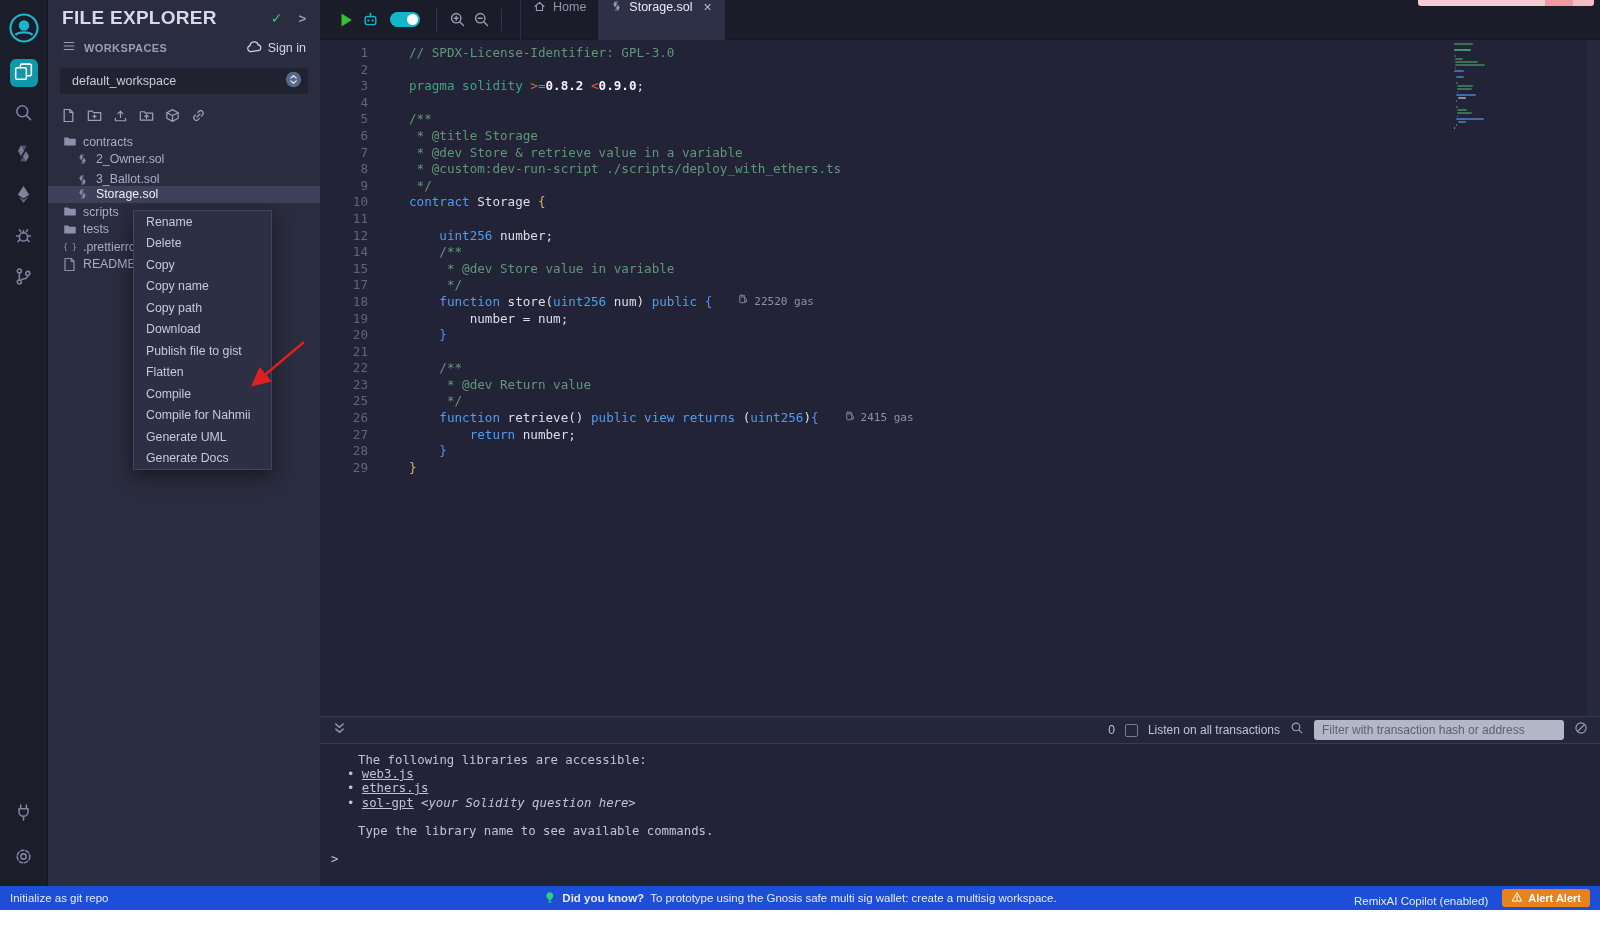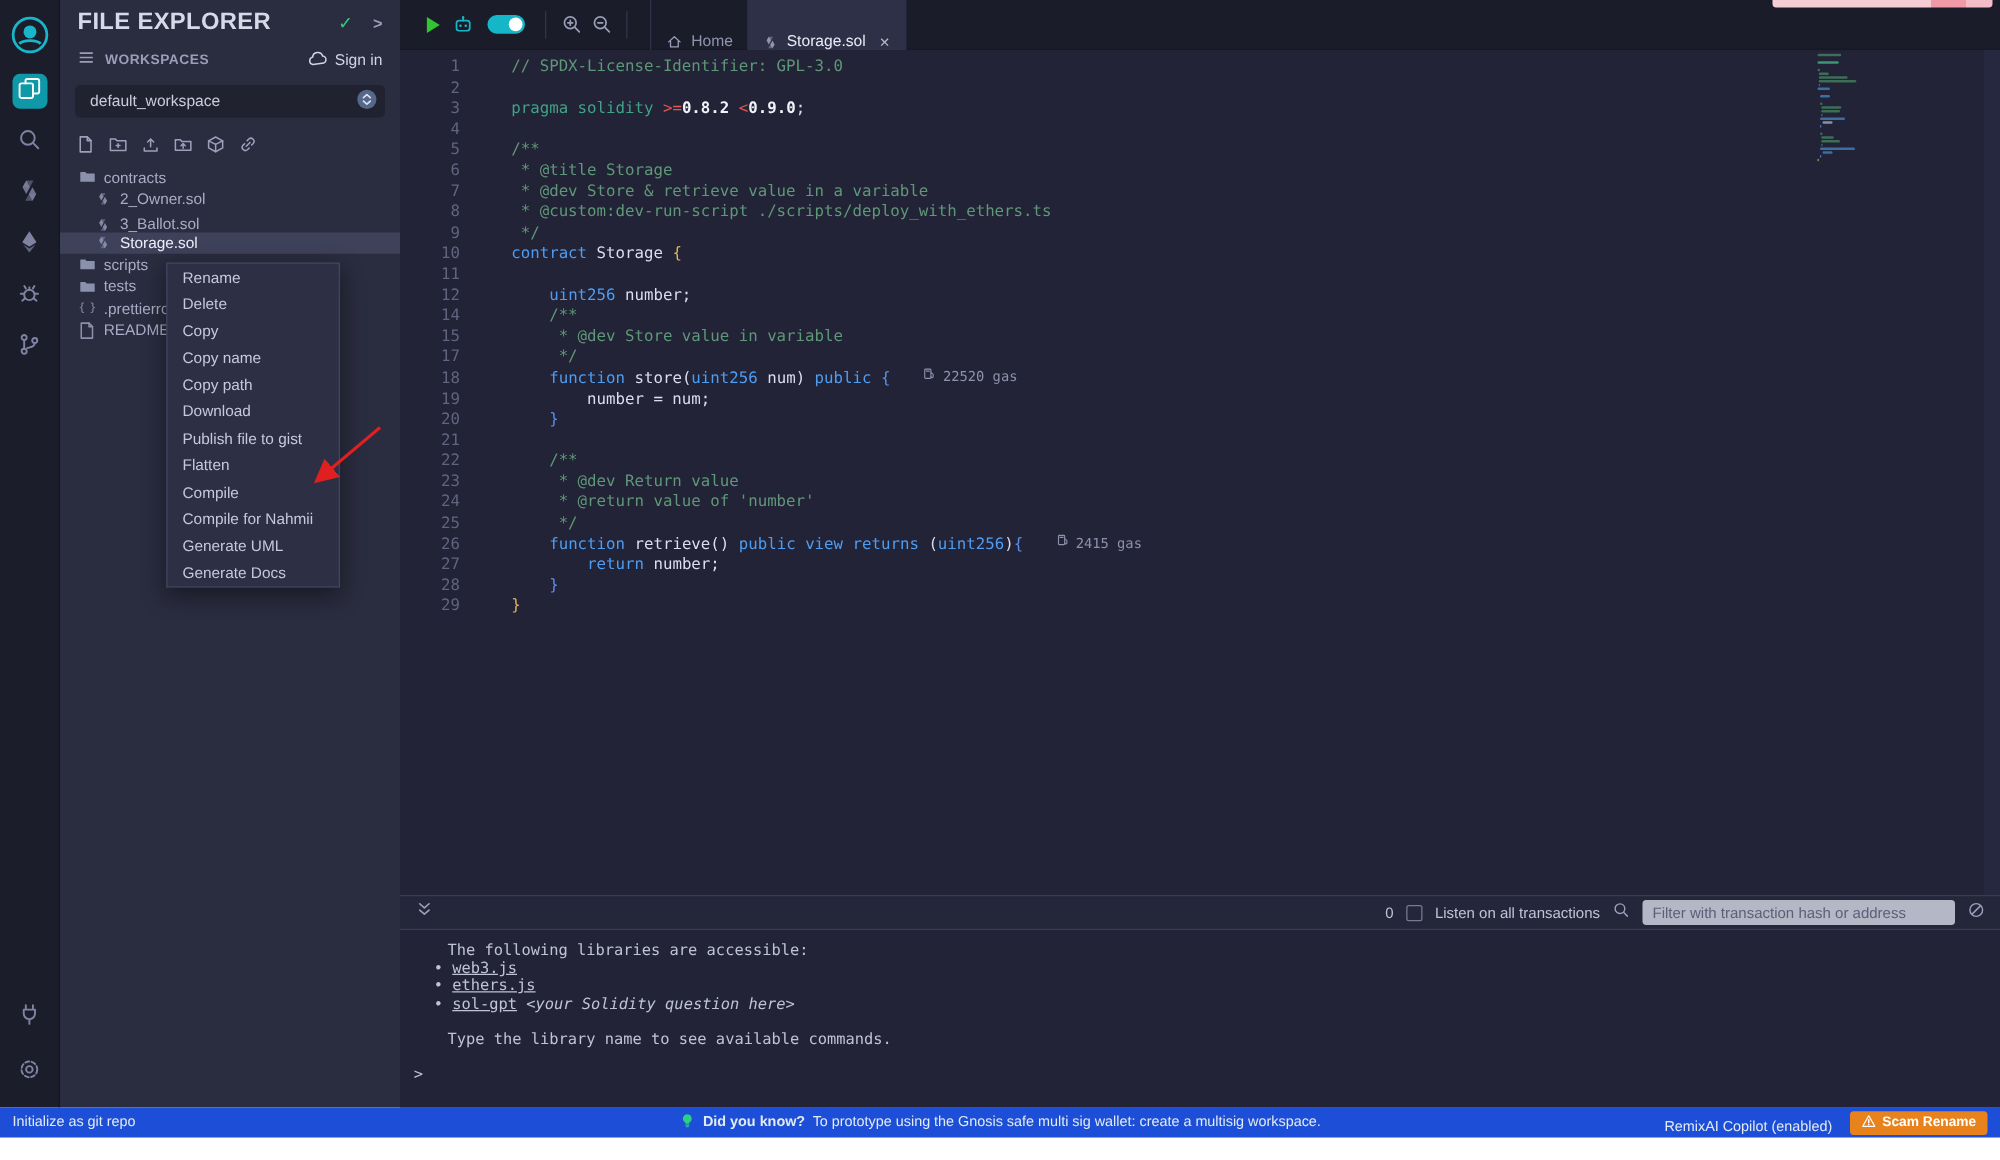--- a/index.html
+++ b/index.html
@@ -54,21 +54,21 @@
   .main{position:absolute;left:320px;top:0;right:0;height:886px;background:#222336}
   .toolbar{height:40px;background:#1b1c29;display:flex;align-items:center;padding-left:14px;border-bottom:1px solid #161724}
   .tb-ic{display:grid;place-items:center;width:24px;height:24px;color:#9a9db8;cursor:pointer}
   .tb-ic svg{width:17px;height:17px}
   .tb-play svg{width:18px;height:18px}
   .tb-robot{color:#14b6c8}
   .toggle{width:30px;height:15px;border-radius:8px;background:#14b6c8;position:relative;margin:0 8px;cursor:pointer}
   .toggle .knob{position:absolute;right:2px;top:2px;width:11px;height:11px;border-radius:50%;background:#ffffff}
   .tb-sep{width:1px;height:22px;background:#33354a;margin:0 8px}
   .tabs{display:flex;height:40px;margin-left:10px}
-  .tab{display:flex;align-items:flex-end;gap:7px;padding:0 12px;height:40px;border-left:1px solid #2e3048;
+  .tab{display:flex;align-items:flex-start;gap:7px;padding:0 12px;height:40px;border-left:1px solid #2e3048;
     font-size:12.5px;color:#9093ae;cursor:pointer;white-space:nowrap}
   .tab.active{background:#2e3047;color:#e9eaf5;border-right:1px solid #2e3048}
   .tab .tab-ic{display:grid;place-items:center;color:#9a9db8}
   .tab .tab-ic svg{width:13px;height:13px}
   .tab-x{margin-left:4px;font-size:14px;color:#b8bacc;cursor:pointer;line-height:1}
 
   .editor{position:absolute;left:0;right:0;top:40px;height:676px;background:#222336;overflow:hidden}
   .code-area{padding-top:5px;font-family:"DejaVu Sans Mono",monospace;font-size:12.6px}
   .code-line{display:flex;height:16.6px;line-height:16.6px;white-space:pre}
   .ln{flex:none;width:48px;text-align:right;color:#61647f;user-select:none}
@@ -409,21 +409,20 @@
           <div class="code-line"><span class="ln">17</span><span class="lc"><span class="tk-c">     */</span></span></div>
           <div class="code-line"><span class="ln">18</span><span class="lc"><span class="tk-d">    </span><span class="tk-k">function</span><span class="tk-d"> store(</span><span class="tk-k">uint256</span><span class="tk-d"> num) </span><span class="tk-k">public</span><span class="tk-d"> </span><span class="tk-b2">{</span></span><span class="gas"><span><svg viewBox="0 0 16 16" fill="none" stroke="currentColor" stroke-width="1.3" stroke-linecap="round" stroke-linejoin="round">
                   <rect x="2.6" y="2.6" width="7.2" height="10.8" rx="1"></rect>
                   <path d="M4.4 5h3.6M9.8 6.4l2.6 2.4v2.6a1.2 1.2 0 0 1-2.4 0"></path>
                 </svg></span><span>22520 gas</span></span></div>
           <div class="code-line"><span class="ln">19</span><span class="lc"><span class="tk-d">        number = num;</span></span></div>
           <div class="code-line"><span class="ln">20</span><span class="lc"><span class="tk-d">    </span><span class="tk-b2">}</span></span></div>
           <div class="code-line"><span class="ln">21</span><span class="lc"></span></div>
           <div class="code-line"><span class="ln">22</span><span class="lc"><span class="tk-c">    /**</span></span></div>
           <div class="code-line"><span class="ln">23</span><span class="lc"><span class="tk-c">     * @dev Return value</span></span></div>
-          <div class="code-line"><span class="ln">24</span><span class="lc"><span class="tk-c">     * @return value of 'number'</span></span></div>
           <div class="code-line"><span class="ln">25</span><span class="lc"><span class="tk-c">     */</span></span></div>
           <div class="code-line"><span class="ln">26</span><span class="lc"><span class="tk-d">    </span><span class="tk-k">function</span><span class="tk-d"> retrieve() </span><span class="tk-k">public</span><span class="tk-d"> </span><span class="tk-k">view</span><span class="tk-d"> </span><span class="tk-k">returns</span><span class="tk-d"> (</span><span class="tk-k">uint256</span><span class="tk-d">)</span><span class="tk-b2">{</span></span><span class="gas"><span><svg viewBox="0 0 16 16" fill="none" stroke="currentColor" stroke-width="1.3" stroke-linecap="round" stroke-linejoin="round">
                   <rect x="2.6" y="2.6" width="7.2" height="10.8" rx="1"></rect>
                   <path d="M4.4 5h3.6M9.8 6.4l2.6 2.4v2.6a1.2 1.2 0 0 1-2.4 0"></path>
                 </svg></span><span>2415 gas</span></span></div>
           <div class="code-line"><span class="ln">27</span><span class="lc"><span class="tk-d">        </span><span class="tk-k">return</span><span class="tk-d"> number;</span></span></div>
           <div class="code-line"><span class="ln">28</span><span class="lc"><span class="tk-d">    </span><span class="tk-b2">}</span></span></div>
           <div class="code-line"><span class="ln">29</span><span class="lc"><span class="tk-b1">}</span></span></div>
         </div>
       <div class="minimap">
@@ -536,19 +535,19 @@
     </span>
     <span class="sb-right">
       <span>RemixAI Copilot (enabled)</span>
       <span class="scam">
         <span>
           <svg viewBox="0 0 16 16" fill="none" stroke="#ffffff" stroke-width="1.3" stroke-linejoin="round">
               <path d="M8 2.2 14.4 13.4H1.6z"></path>
               <path d="M8 6.4v3.1M8 11.4v.3" stroke-width="1.6" stroke-linecap="round"></path>
             </svg>
         </span>
-        <span>Scam Rename</span>
+        <span>Alert Alert</span>
       </span>
     </span>
   </div>
 
   <div class="bottom-white"></div>
 </div>
 
 </body></html>

